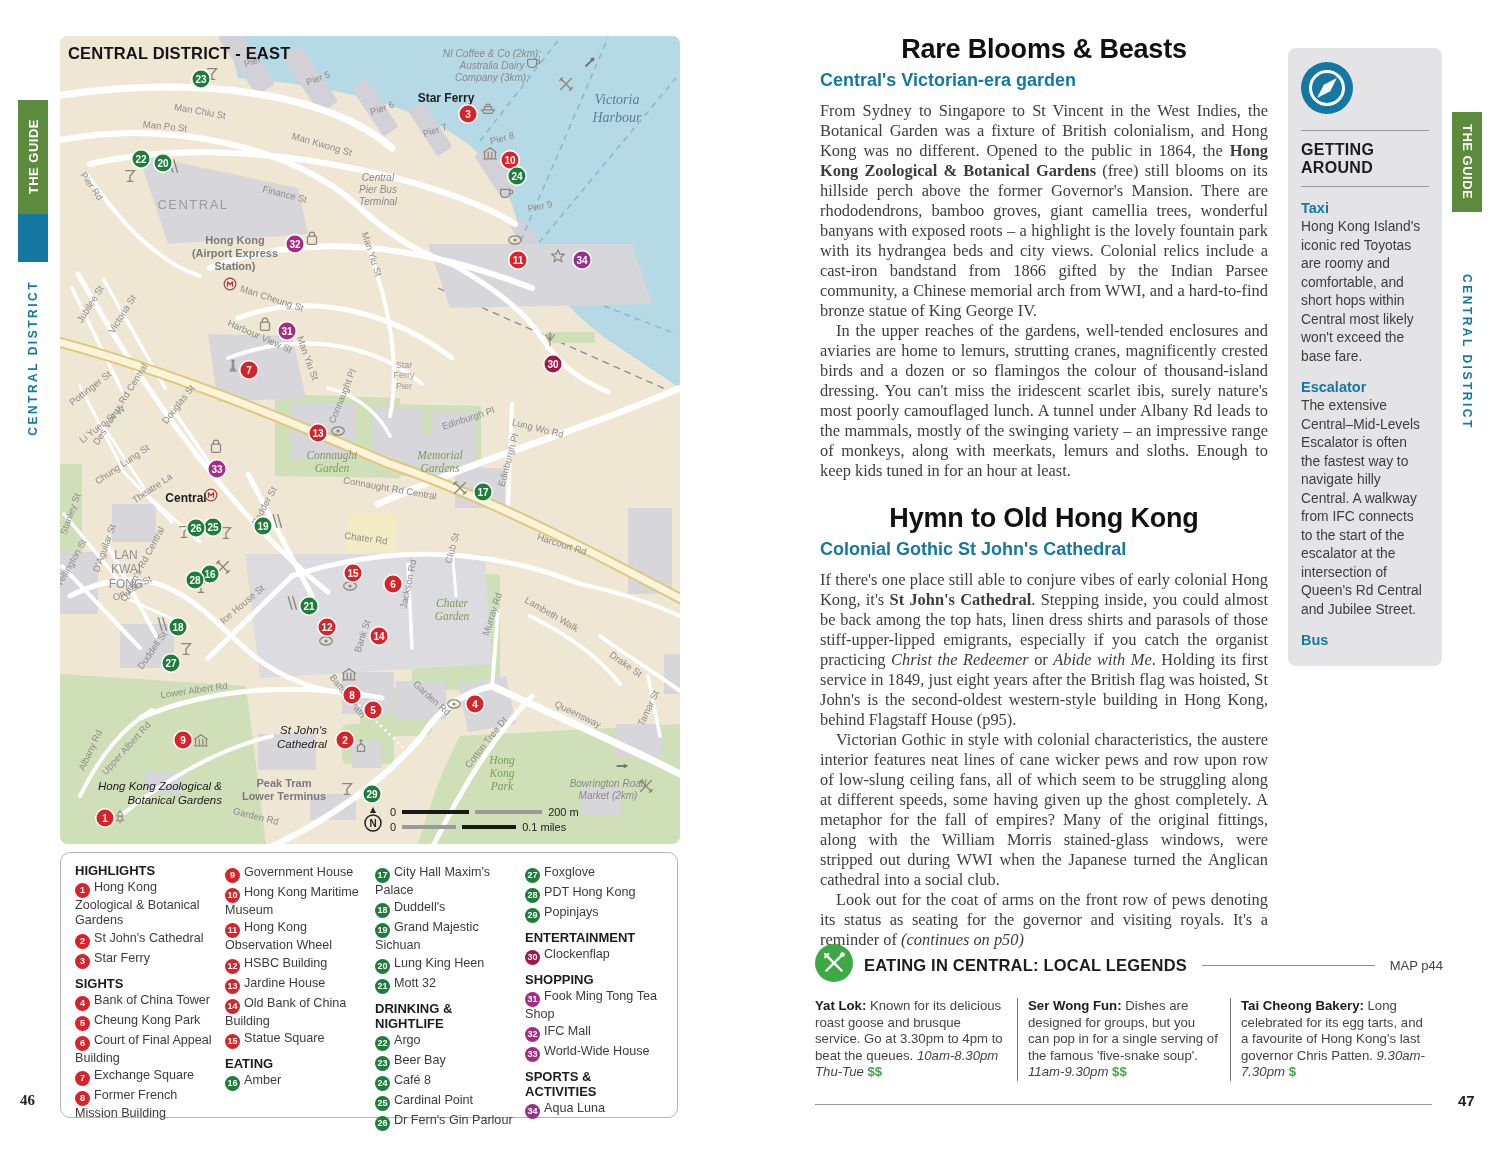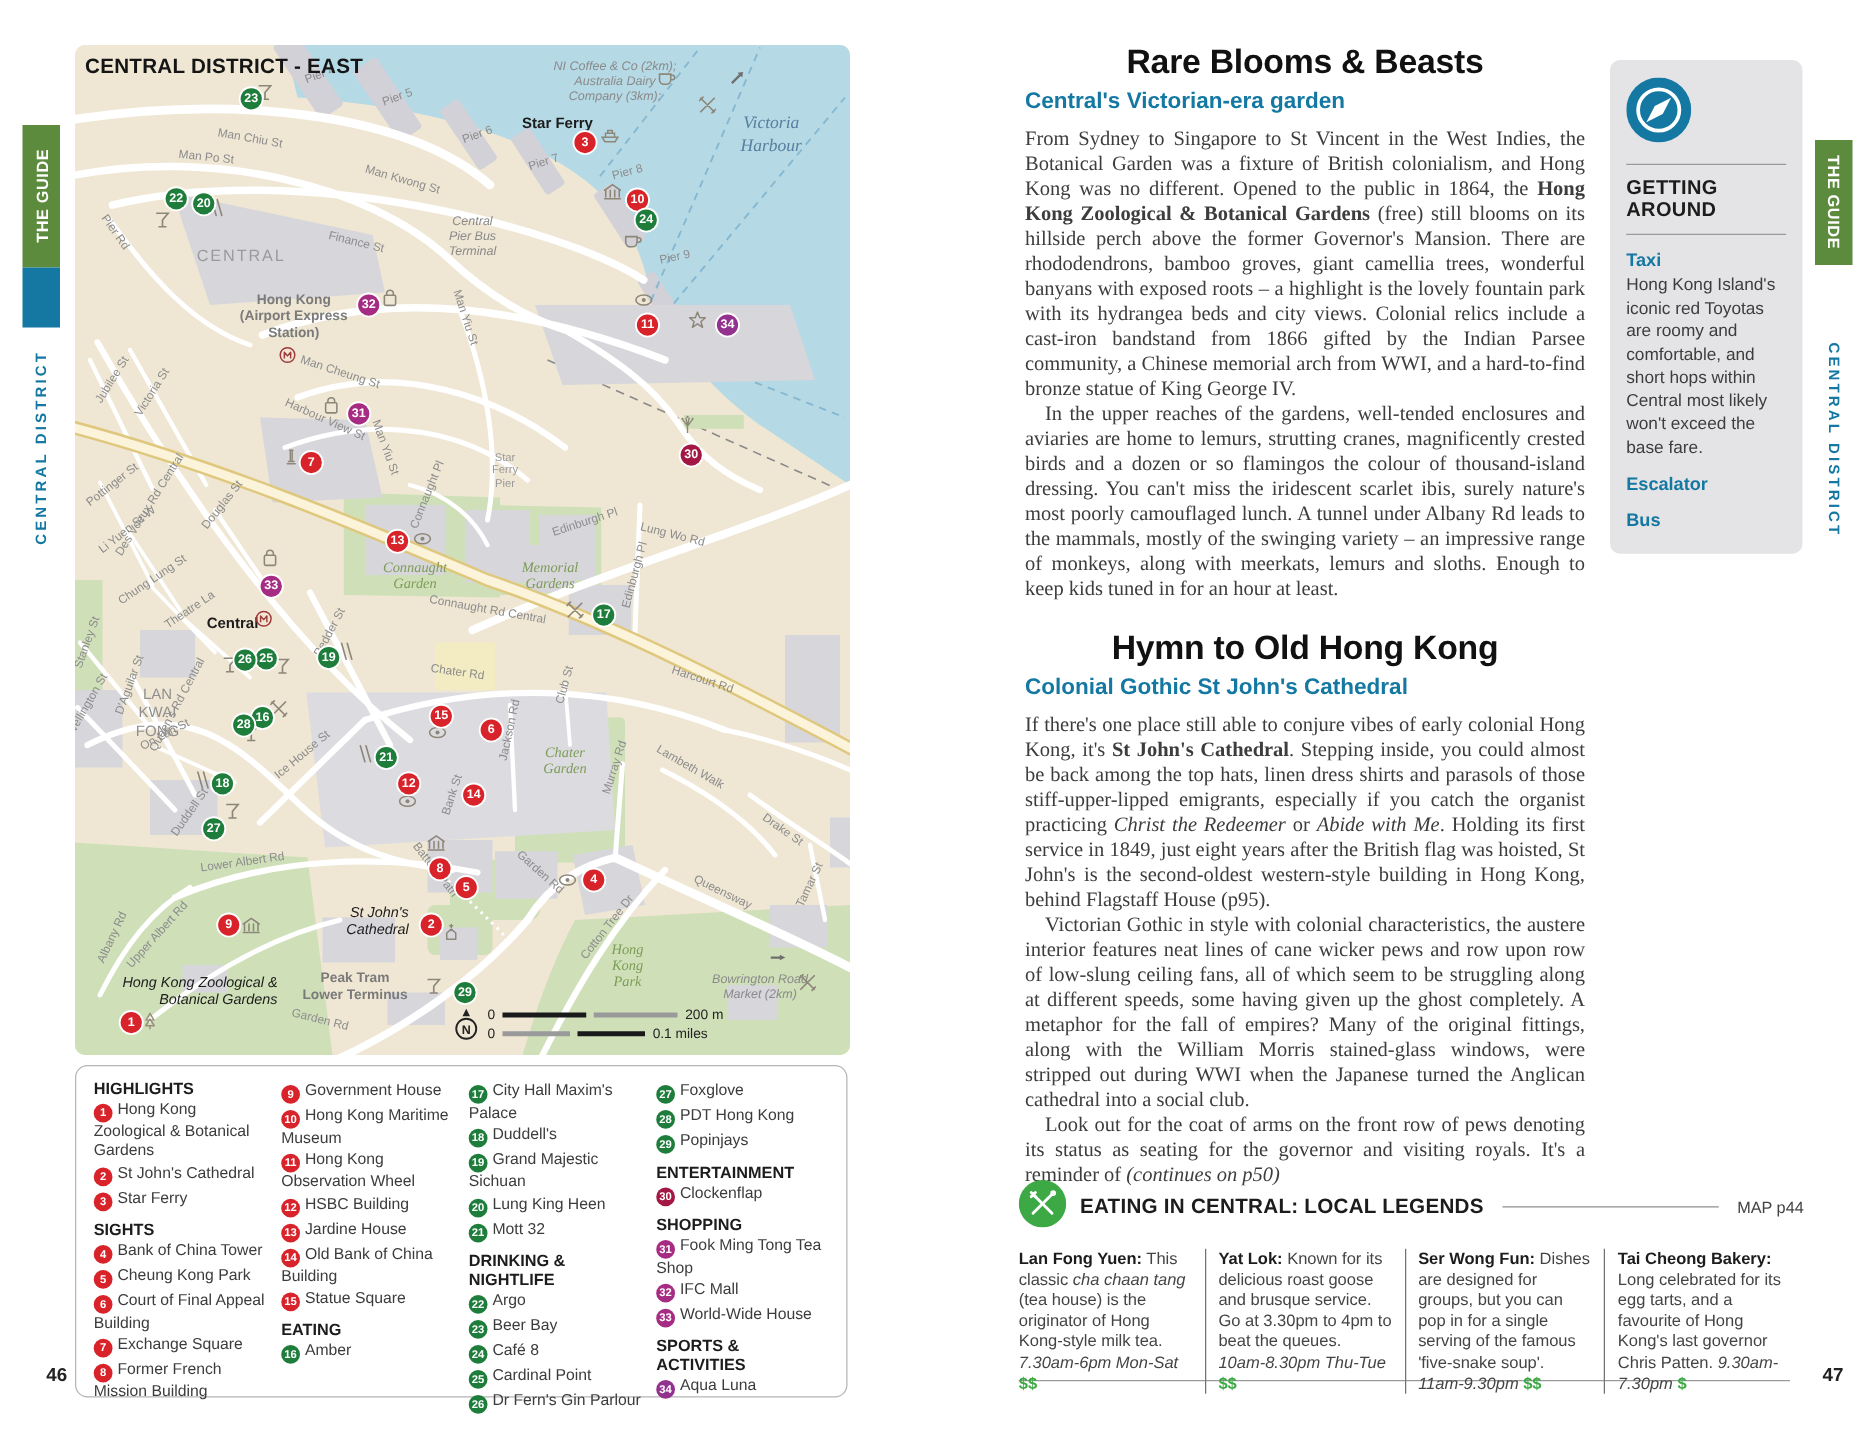--- a/index.html
+++ b/index.html
@@ -147,21 +147,21 @@
     <span class="v-up">CENTRAL DISTRICT</span>
   </div>
 
   <div class="edge-green" style="left:1452px;top:112px;width:30px;height:100px;">
     <span class="edge-guide v-down">THE GUIDE</span>
   </div>
   <div class="edge-chapter" style="left:1452px;top:262px;width:30px;height:180px;">
     <span class="v-down">CENTRAL DISTRICT</span>
   </div>
 
-  <div class="pagenum" style="left:37px;top:1092px;">46</div>
+  <div class="pagenum" style="left:20px;top:1092px;font-family:Liberation Serif, serif;">46</div>
   <div class="pagenum" style="left:1458px;top:1092px;">47</div>
   <div class="hrule" style="left:815px;top:1104px;width:617px;"></div>
 
   <div class="map">
     <svg class="basemap" width="620" height="808" viewBox="0 0 620 808">
       <rect width="620" height="808" fill="#efe7d4"></rect>
       <path d="M168,0 L620,0 L620,352 L545,302 C505,272 472,232 458,188 C446,142 424,112 372,86 C322,62 252,47 178,42 Z" fill="#b5d9e5"></path>
       <g fill="#d2d1d7">
         <g transform="translate(205,52) rotate(-34)">
             <rect x="-11" y="-68" width="22" height="70" rx="3"></rect>
@@ -613,20 +613,21 @@
             <path d="M26,12 L30.5,26 L26,40 L21.5,26 Z" fill="#fff"></path>
           </g>
         </svg>
     </div>
     <div class="sb-rule"></div>
     <div class="sb-title">GETTING AROUND</div>
     <div id="sidebar-sections">
         <div class="sb-head">Taxi</div>
         <div class="sb-body">Hong Kong Island's iconic red Toyotas are roomy and comfortable, and short hops within Central most likely won't exceed the base fare.</div>
         <div class="sb-head">Escalator</div>
+        <div class="sb-body">The extensive Central–Mid-Levels Escalator is often the fastest way to navigate hilly Central. A walkway from IFC connects to the start of the escalator at the intersection of Queen's Rd Central and Jubilee Street.</div>
         <div class="sb-head">Bus</div>
       </div>
   </div>
 
   <div class="eatbox">
     <div class="eat-head">
       <span>
         <svg width="38" height="38" viewBox="0 0 40 40">
             <circle cx="20" cy="20" r="20" fill="#3da944"></circle>
             <g stroke="#fff" stroke-width="2.4" stroke-linecap="round" fill="none">
@@ -635,20 +636,19 @@
               <path d="M10.5,10.5 L14,14 M14,10.5 L10.5,14"></path>
               <circle cx="29" cy="11" r="2.4" fill="#fff" stroke="none"></circle>
             </g>
           </svg>
       </span>
       <span class="eat-title">EATING IN CENTRAL: LOCAL LEGENDS</span>
       <span class="eat-line"></span>
       <span class="eat-map">MAP p44</span>
     </div>
     <div class="eat-cols" id="eat-cols">
-        <div class="eat-col"><span class="eat-name">Lan Fong Yuen:</span> This classic <i>cha chaan tang</i> (tea house) is the originator of Hong Kong-style milk tea. <span class="eat-hours">7.30am-6pm Mon-Sat <span class="eat-price">$$</span></span></div>
         <div class="eat-col"><span class="eat-name">Yat Lok:</span> Known for its delicious roast goose and brusque service. Go at 3.30pm to 4pm to beat the queues. <span class="eat-hours">10am-8.30pm Thu-Tue <span class="eat-price">$$</span></span></div>
         <div class="eat-col"><span class="eat-name">Ser Wong Fun:</span> Dishes are designed for groups, but you can pop in for a single serving of the famous 'five-snake soup'. <span class="eat-hours">11am-9.30pm <span class="eat-price">$$</span></span></div>
         <div class="eat-col"><span class="eat-name">Tai Cheong Bakery:</span> Long celebrated for its egg tarts, and a favourite of Hong Kong's last governor Chris Patten. <span class="eat-hours">9.30am-7.30pm <span class="eat-price">$</span></span></div>
       </div>
   </div>
 
 </div>
 
 </body></html>

